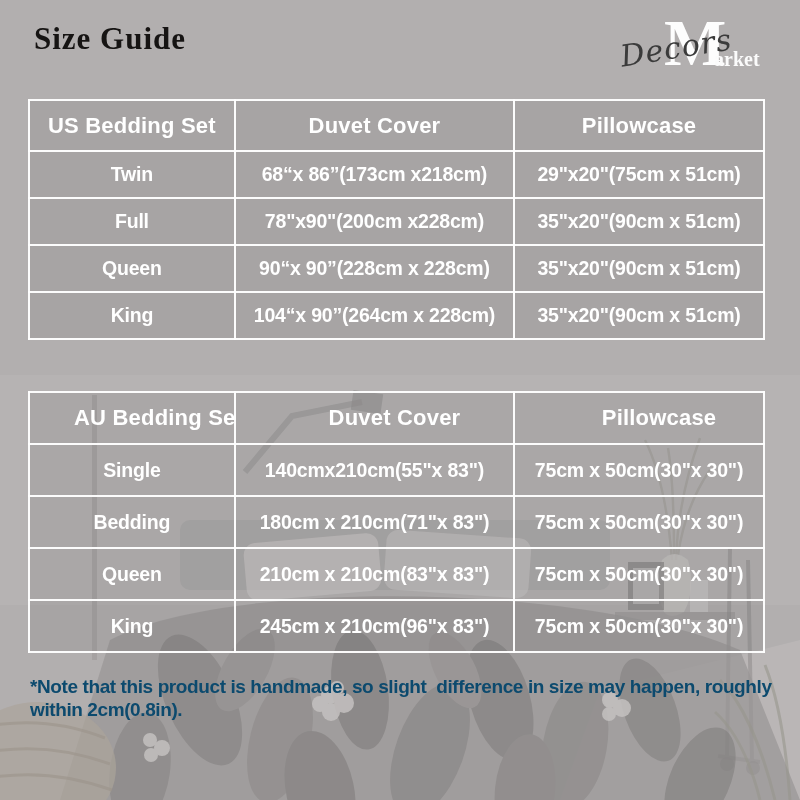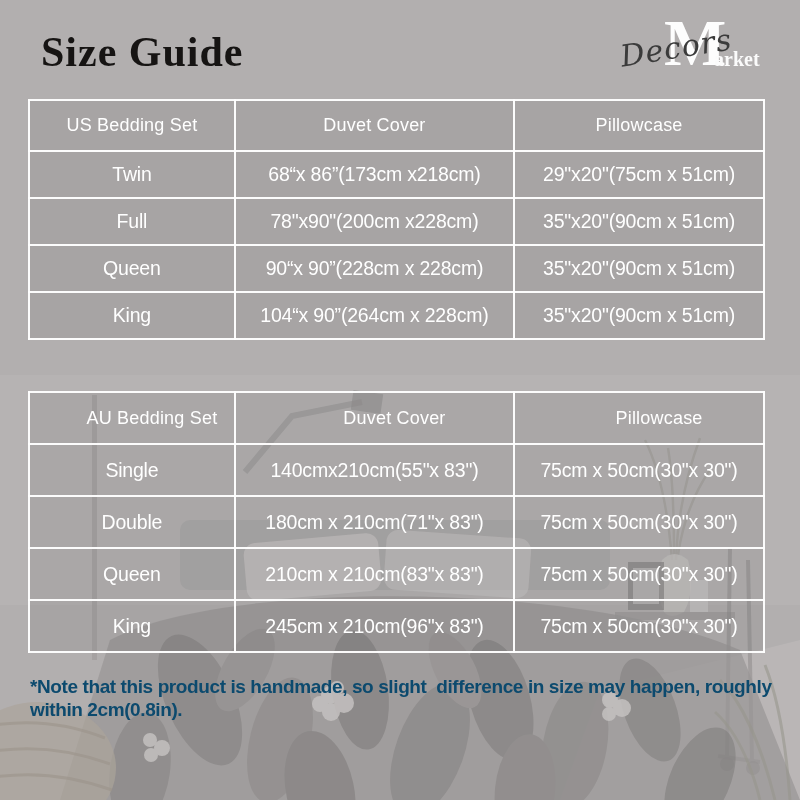--- a/index.html
+++ b/index.html
@@ -4,23 +4,23 @@
 <style>
   html,body{margin:0;padding:0;}
   body{width:800px;height:800px;overflow:hidden;background:#b2afaf;}
   #stage{position:relative;width:800px;height:800px;font-family:"Liberation Sans",sans-serif;}
 
   
   #photo{position:absolute;left:0;top:0;width:800px;height:800px;}
 
   
   .page-title{
-    position:absolute;left:33px;top:20px;margin:8px;
+    position:absolute;left:33px;top:20px;margin:1px;
     font-family:"Liberation Serif","DejaVu Serif",serif;
-    font-size:42px;font-weight:700;letter-spacing:1px;color:#161413;
+    font-size:31px;font-weight:700;letter-spacing:1px;color:#161413;
   }
 
   
   .logo{position:absolute;right:18px;top:8px;width:170px;height:84px;}
   .logo .monogram{
     position:absolute;left:52px;top:2px;
     font-family:"Liberation Serif","DejaVu Serif",serif;
     font-size:66px;font-weight:700;color:#fdfdfd;line-height:1;
   }
   .logo .script{
@@ -41,22 +41,22 @@
     border-collapse:collapse;table-layout:fixed;
   }
   .size-table.us{top:99px;}
   .size-table.au{top:391px;}
   .size-table td,.size-table th{
     border:2px solid rgba(255,255,255,0.96);
     background:rgba(96,94,94,0.13);
     color:#ffffff;text-align:center;vertical-align:middle;
     padding:0 4px;overflow:hidden;white-space:nowrap;
   }
-  .size-table th{font-size:18px;font-weight:400;letter-spacing:0.2px;}
-  .size-table td{font-size:19.5px;font-weight:400;letter-spacing:-0.2px;margin-top:40px;}
+  .size-table th{font-size:22px;font-weight:700;letter-spacing:0.2px;}
+  .size-table td{font-size:19.5px;font-weight:700;letter-spacing:-0.2px;margin-top:40px;}
   .size-table.us th{height:49px;}
   .size-table.us td{height:45px;}
   .size-table.au th{height:50px;padding-left:44px;}
   .size-table.au td{height:50px;}
   .col-set{width:28%;}
   .col-duvet{width:38%;}
   .col-pillow{width:34%;}
 
   
   .notes{position:absolute;left:30px;top:676px;width:752px;}
@@ -208,21 +208,21 @@
       <th>AU Bedding Set</th>
       <th>Duvet Cover</th>
       <th>Pillowcase</th>
     </tr>
     <tr>
       <td>Single</td>
       <td>140cmx210cm(55"x 83")</td>
       <td>75cm x 50cm(30"x 30")</td>
     </tr>
     <tr>
-      <td>Double</td>
+      <td>Bedding</td>
       <td>180cm x 210cm(71"x 83")</td>
       <td>75cm x 50cm(30"x 30")</td>
     </tr>
     <tr>
       <td>Queen</td>
       <td>210cm x 210cm(83"x 83")</td>
       <td>75cm x 50cm(30"x 30")</td>
     </tr>
     <tr>
       <td>King</td>

